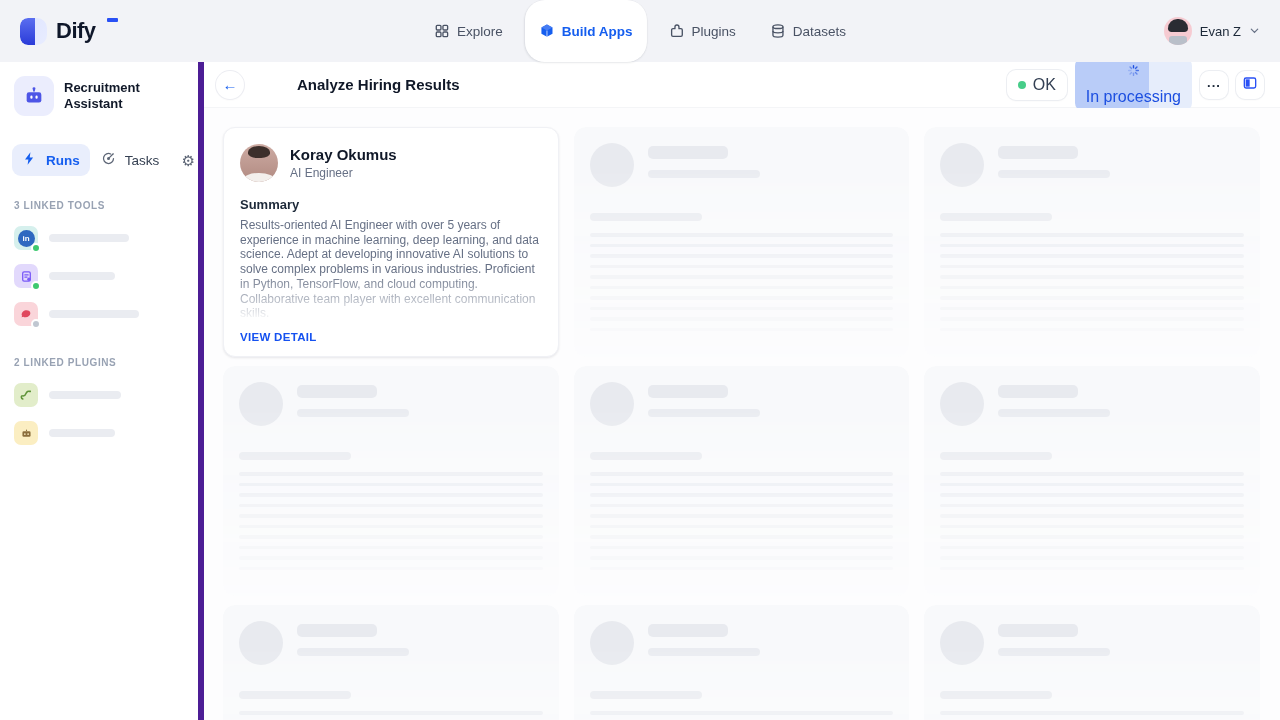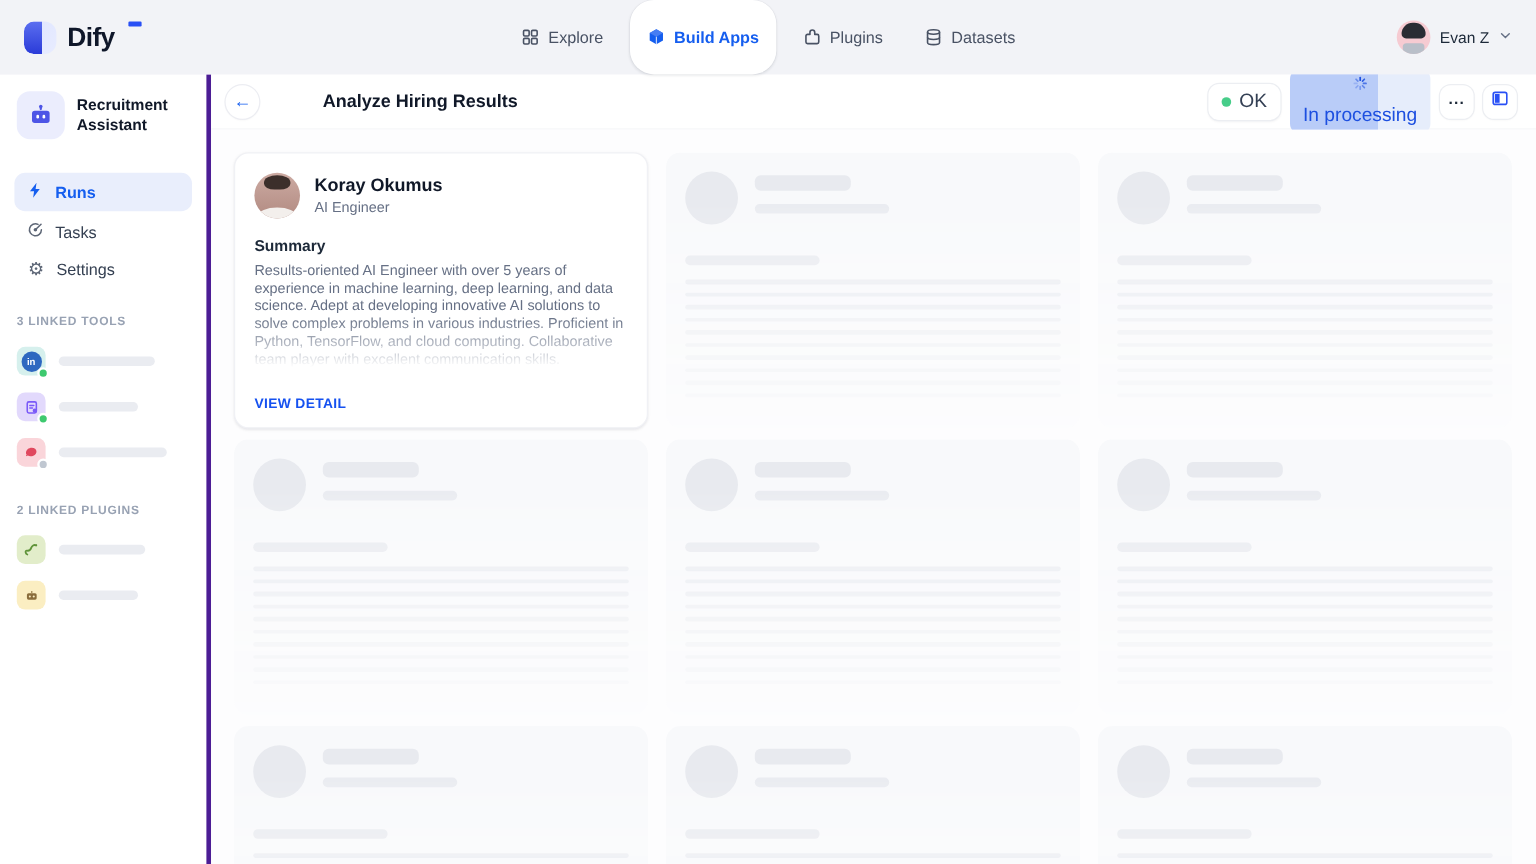--- a/index.html
+++ b/index.html
@@ -55,30 +55,30 @@
     content:""; position:absolute; left:5px; bottom:0; width:18px; height:9px;
     background:#b9bfc9; border-radius:3px 3px 0 0;
   }
   .nav-user-name { font-size:13px; font-weight:500; color:#1d2939; }
 
   
   .shell { display:flex; height:658px; }
 
   
   .sidebar {
-    width:176px; background:#ffffff; border-right:4px solid #4c1d95;
+    width:204px; background:#ffffff; border-right:6px solid #4c1d95;
     padding:12px 12px 0 12px; flex-shrink:0;
   }
   .app-head { display:flex; align-items:center; gap:10px; padding:2px 2px 14px 2px; }
   .app-icon {
     width:40px; height:40px; border-radius:11px; background:#ebedfd;
     display:flex; align-items:center; justify-content:center; flex-shrink:0;
   }
   .app-name { font-size:13px; font-weight:600; line-height:1.25; color:#101828; }
-  .side-nav { margin-top:14px; display:flex; flex-direction:column; gap:1px; }
+  .side-nav { margin-top:14px; display:flex; flex-direction:row; gap:1px; }
   .side-item {
     display:flex; align-items:center; gap:9px; padding:7px 10px;
     border-radius:9px; font-size:13.5px; font-weight:500; color:#354052; cursor:pointer;
   }
   .side-item .gear-glyph { font-size:15px; color:#5d6676; line-height:1; width:16px; text-align:center; }
   .side-item.active { background:#e9eefc; color:#155eef; font-weight:600; }
   .section-label {
     margin:24px 2px 8px 2px; font-size:10px; font-weight:600;
     letter-spacing:.6px; color:#98a2b3;
   }

